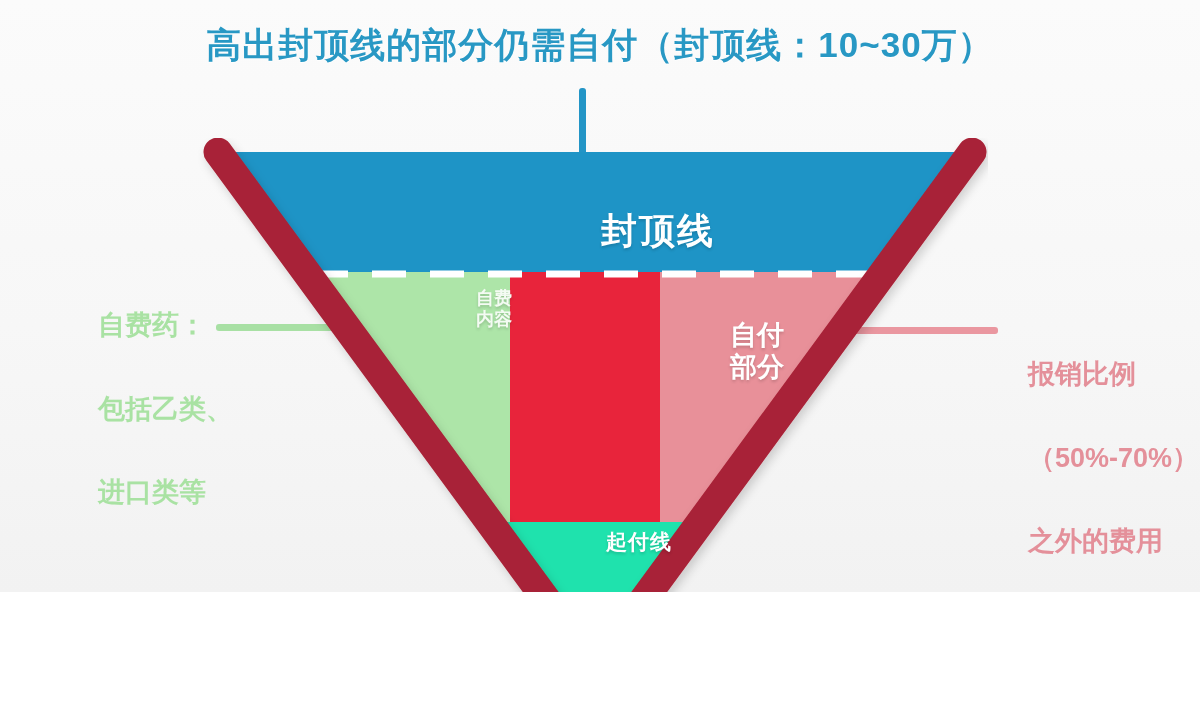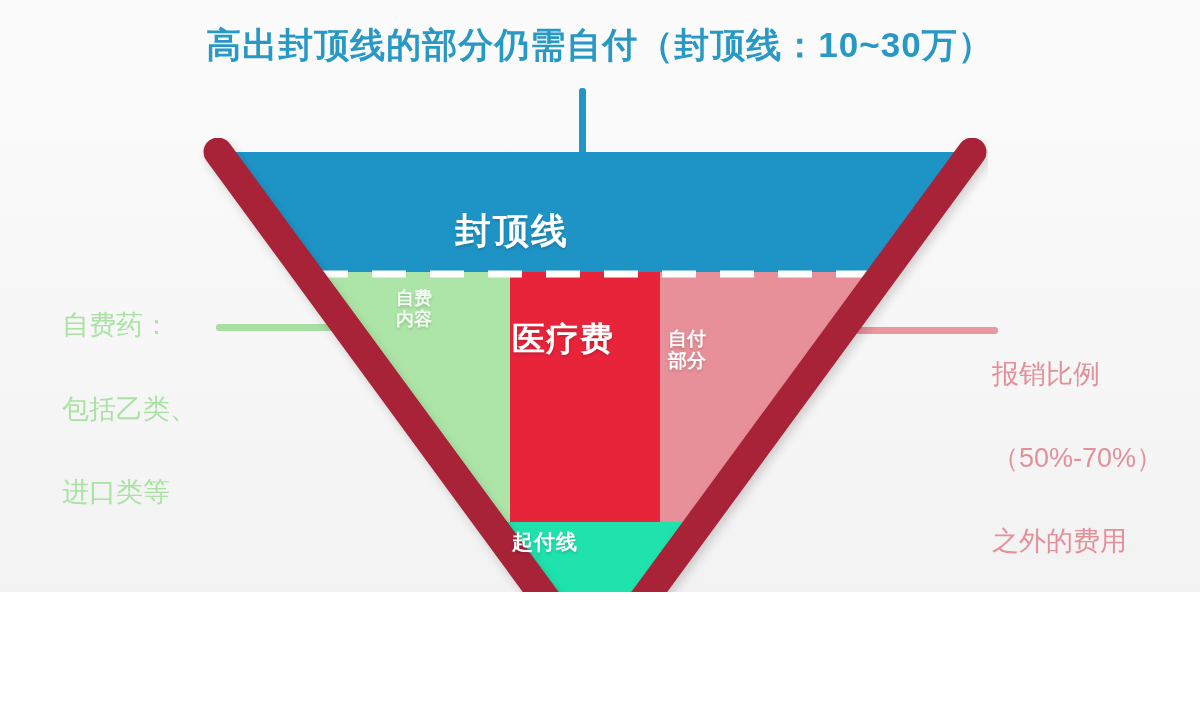--- a/index.html
+++ b/index.html
@@ -45,38 +45,39 @@
     width: 790px;
     height: 580px;
   }
   #funnel svg { display: block; }
 
   
   .flabel {
     position: absolute;
     color: #ffffff;
     font-weight: bold;
-    text-align: left;
+    text-align: right;
     text-shadow: 0 2px 3px rgba(0,0,0,.16);
     line-height: 1.18;
     white-space: pre-line;
     pointer-events: none;
   }
   .lbl-cap   { left: 455px; top: 210px; width: 260px; font-size: 36px; letter-spacing: 2px; }
   .lbl-self  { left: 396px; top: 288px; width: 116px; font-size: 18px; color: #f4fbf3; }
   .lbl-med   { left: 512px; top: 320px; width: 148px; font-size: 33px; letter-spacing: 1px; }
-  .lbl-pay   { left: 668px; top: 328px; width: 116px; font-size: 19px; }
+  .lbl-pay   { left: 668px; top: 320px; width: 116px; font-size: 27px; }
   .lbl-start { left: 512px; top: 530px; width: 160px; font-size: 21px; letter-spacing: 1px; }
 
   
   .callout {
     position: absolute;
-    font-weight: normal;
+    font-weight: bold;
     line-height: 1.55;
     white-space: pre-line;
+    margin-left: 36px;
   }
   .co-left {
     left: 62px; top: 305px; width: 200px;
     font-size: 27px;
     color: #a9e2a3;
     text-align: left;
   }
   .co-right {
     left: 992px; top: 312px; width: 210px;
     font-size: 27px;
@@ -132,21 +133,20 @@
 
       <polyline points="20,14 397,528 774,14" fill="none" stroke="#a82337" stroke-width="29" stroke-linecap="round" stroke-linejoin="round" filter="url(#softShadow)"></polyline>
     </svg>
   </div>
 
   <div class="flabel lbl-cap">封顶线</div>
 
   <div class="flabel lbl-self">自费
 内容</div>
 
-  <div class="flabel lbl-med">医疗费</div>
 
   <div class="flabel lbl-pay">自付
 部分</div>
 
   <div class="flabel lbl-start">起付线</div>
 
   <div class="callout co-left">自费药：
 
 包括乙类、
 

